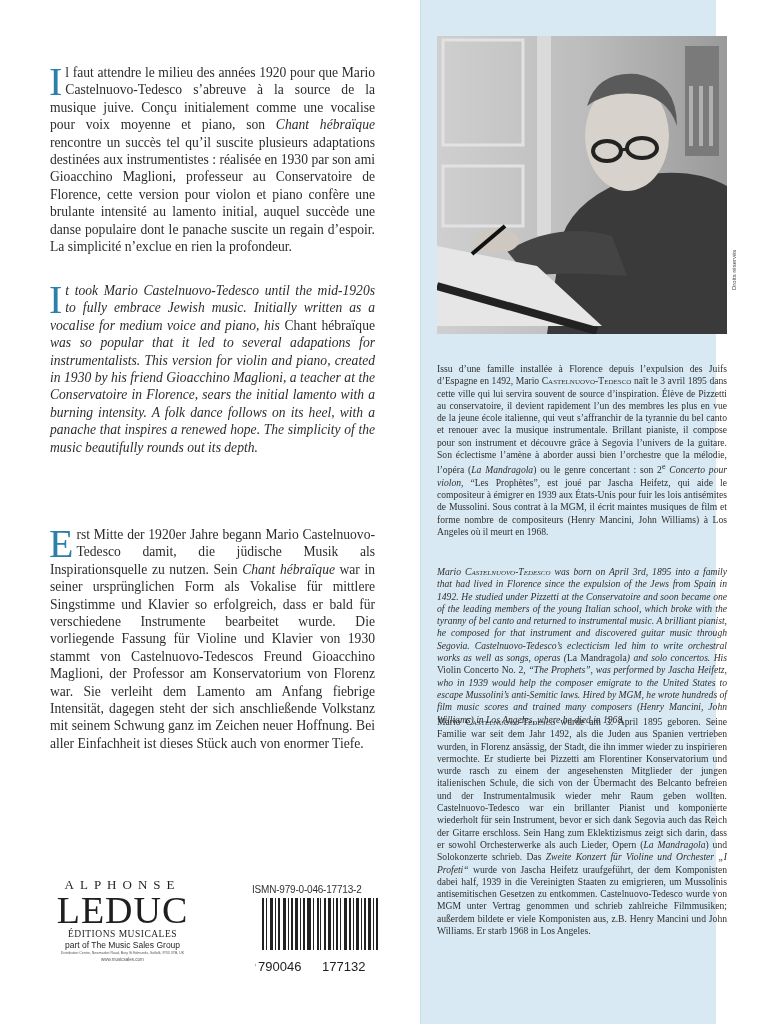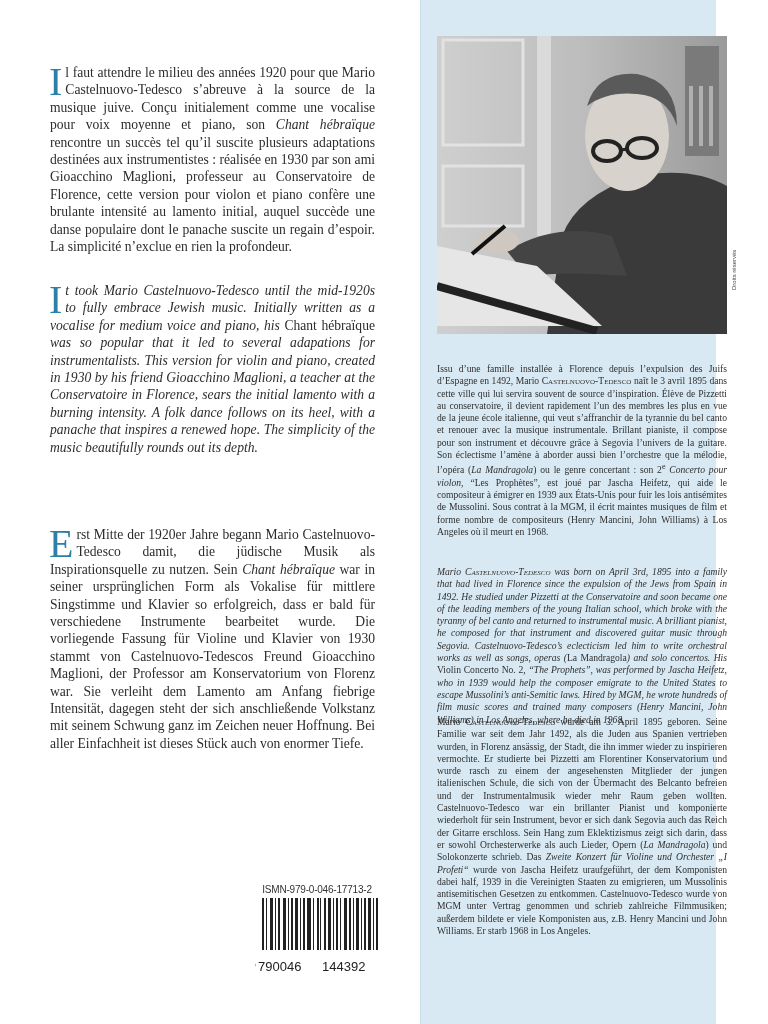--- a/index.html
+++ b/index.html
@@ -20,21 +20,21 @@
   .logo { position: absolute; left: 40px; top: 878px; width: 165px; text-align: center; color: #1f1f1f; }
   .logo .l1 { font-size: 13px; letter-spacing: 6px; line-height: 14px; }
   .logo .l2 { font-size: 38px; line-height: 36px; letter-spacing: 1px; }
   .logo .l3 { font-size: 9.5px; letter-spacing: 0.5px; line-height: 12px; }
   .logo .l4 { font-family: "Liberation Sans", sans-serif; font-size: 8.5px; line-height: 10px; }
   .logo .l5 { font-family: "Liberation Sans", sans-serif; font-size: 3.5px; line-height: 6px; color: #555; white-space: nowrap; }
   .logo .l6 { font-family: "Liberation Sans", sans-serif; font-size: 4.5px; line-height: 7px; color: #555; }
 
   
   .barcode { position: absolute; left: 252px; top: 884px; width: 130px; }
-  .barcode .ismn { font-family: "Liberation Sans", sans-serif; font-size: 10px; color: #333; letter-spacing: -0.2px; text-align: center; margin-bottom: 3px; }
+  .barcode .ismn { font-family: "Liberation Sans", sans-serif; font-size: 10px; color: #333; letter-spacing: -0.2px; margin-bottom: 3px; }
   .barcode .bars { height: 52px; width: 116px; margin-left: 10px; position: relative; }
   .barcode .bars span { position: absolute; top: 0; bottom: 0; background: #222; }
   .barcode .digits { position: absolute; top: 75px; left: 0; width: 130px; font-family: "Liberation Sans", sans-serif; font-size: 13px; color: #222; }
   .barcode .d0 { position: absolute; left: 2px; top: 0; background: #fff; padding: 0 1px; }
   .barcode .d1 { position: absolute; left: 4px; top: 0; background: #fff; padding: 0 2px; }
   .barcode .d2 { position: absolute; left: 68px; top: 0; background: #fff; padding: 0 2px; }
 
   
   .right { position: absolute; left: 405px; top: 0; width: 296px; height: 1024px; background: #d8e9f3; border-left: 1px solid #c9dce8; margin-left: 15px; }
   .photo { position: absolute; left: 16px; top: 36px; width: 290px; height: 298px; overflow: hidden; background: #b8b8b8; }
@@ -57,20 +57,28 @@
   </p>
 
   <p class="para en">
     <span class="dropcap">I</span><span>t took Mario Castelnuovo-Tedesco until the mid-1920s to fully embrace Jewish music. Initially written as a vocalise for medium voice and piano, his </span><span class="up">Chant hébraïque</span><span> was so popular that it led to several adapations for instrumentalists. This version for violin and piano, created in 1930 by his friend Gioacchino Maglioni, a teacher at the Conservatoire in Florence, sears the initial lamento with a burning intensity. A folk dance follows on its heel, with a panache that inspires a renewed hope. The simplicity of the music beautifully rounds out its depth.</span>
   </p>
 
   <p class="para de">
     <span class="dropcap">E</span><span>rst Mitte der 1920er Jahre begann Mario Castelnuovo-Tedesco damit, die jüdische Musik als Inspirationsquelle zu nutzen. Sein </span><span class="it">Chant hébraïque</span><span> war in seiner ursprünglichen Form als Vokalise für mittlere Singstimme und Klavier so erfolgreich, dass er bald für verschiedene Instrumente bearbeitet wurde. Die vorliegende Fassung für Violine und Klavier von 1930 stammt von Castelnuovo-Tedescos Freund Gioacchino Maglioni, der Professor am Konservatorium von Florenz war. Sie verleiht dem Lamento am Anfang fiebrige Intensität, dagegen steht der sich anschließende Volkstanz mit seinem Schwung ganz im Zeichen neuer Hoffnung. Bei aller Einfachheit ist dieses Stück auch von enormer Tiefe.</span>
   </p>
 
+  <div class="logo">
+    <div class="l1">ALPHONSE</div>
+    <div class="l2">LEDUC</div>
+    <div class="l3">ÉDITIONS MUSICALES</div>
+    <div class="l4">part of The Music Sales Group</div>
+    <div class="l5">Distribution Centre, Newmarket Road, Bury St Edmunds, Suffolk, IP33 3YB, UK</div>
+    <div class="l6">www.musicsales.com</div>
+  </div>
 
   <div class="barcode">
     <div class="ismn">ISMN-979-0-046-17713-2</div>
     <div class="bars">
       <span style="left:0;width:2px"></span>
         <span style="left:4px;width:1px"></span>
       <span style="left:8px;width:3px"></span>
         <span style="left:13px;width:1px"></span>
       <span style="left:16px;width:2px"></span>
         <span style="left:21px;width:3px"></span>
@@ -94,21 +102,21 @@
         <span style="left:94px;width:3px"></span>
       <span style="left:99px;width:1px"></span>
         <span style="left:102px;width:2px"></span>
       <span style="left:106px;width:3px"></span>
         <span style="left:111px;width:1px"></span>
       <span style="left:114px;width:2px"></span>
     </div>
     <div class="digits">
       <span class="d0">9</span>
       <span class="d1">790046</span>
-      <span class="d2">144392</span>
+      <span class="d2">177132</span>
     </div>
   </div>
 </div>
 
 <div class="right">
   <div class="photo" aria-label="Black and white photograph of Mario Castelnuovo-Tedesco at a desk writing">
     <svg width="290" height="298" viewBox="0 0 290 298" xmlns="http://www.w3.org/2000/svg">
       <defs>
         <linearGradient id="bg" x1="0" y1="0" x2="1" y2="0">
           <stop offset="0" stop-color="#cfcfcf"></stop>

